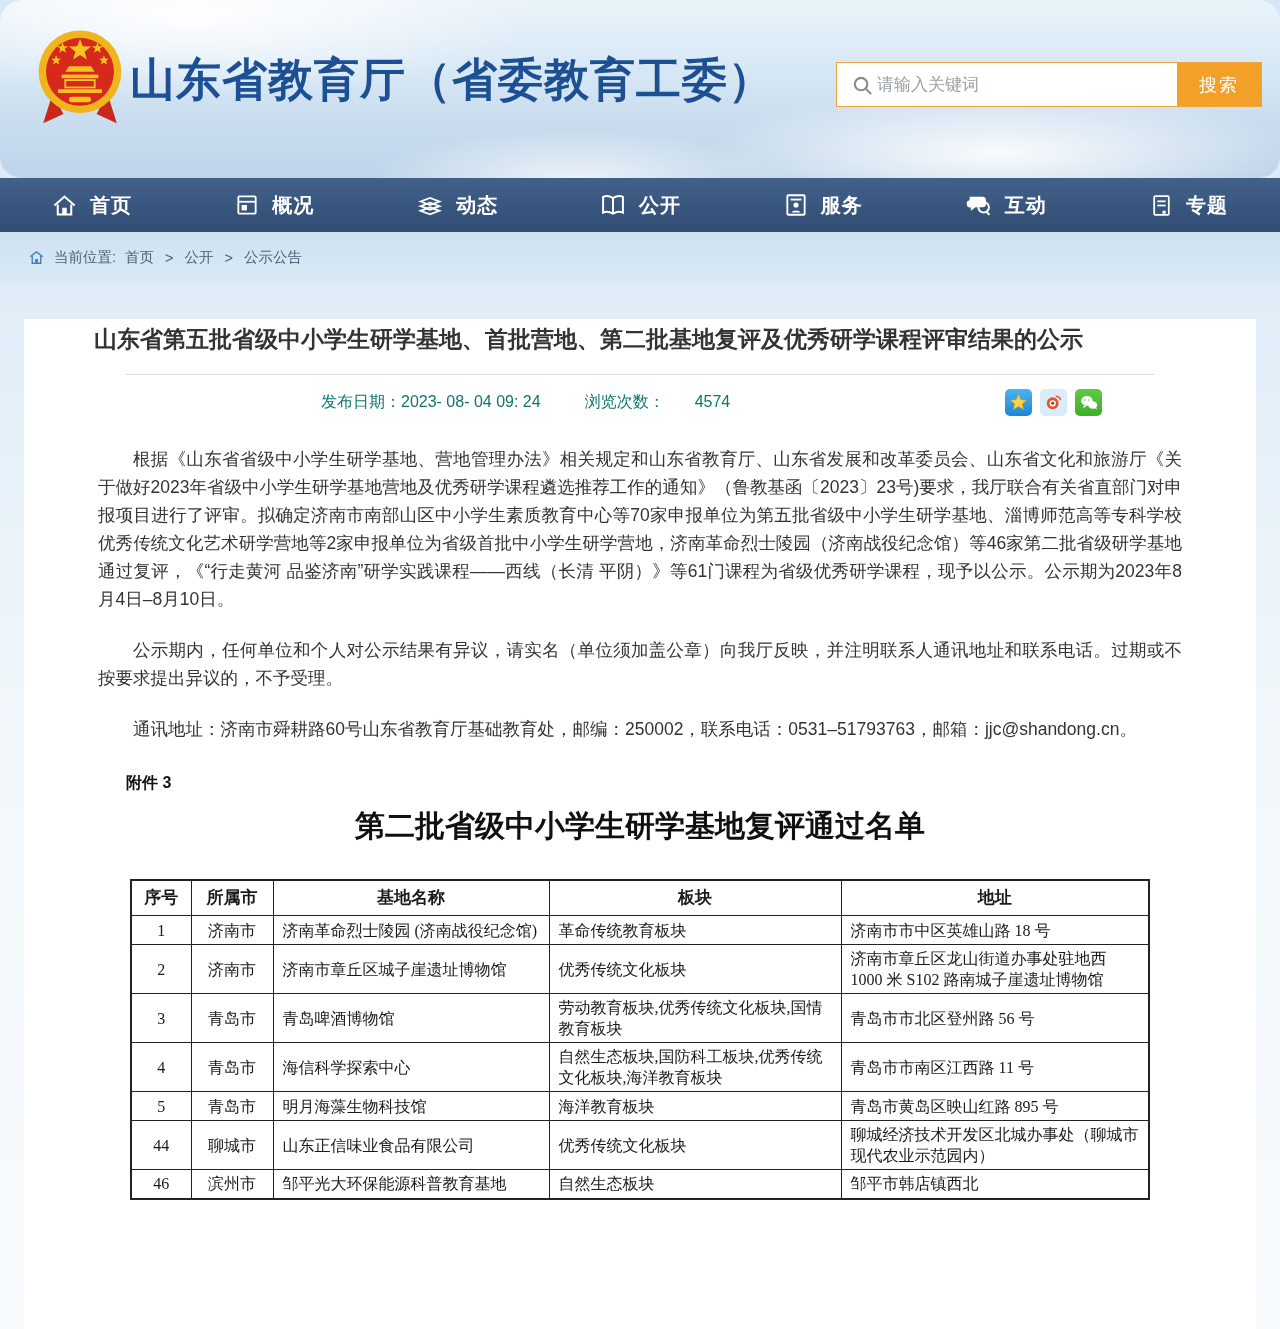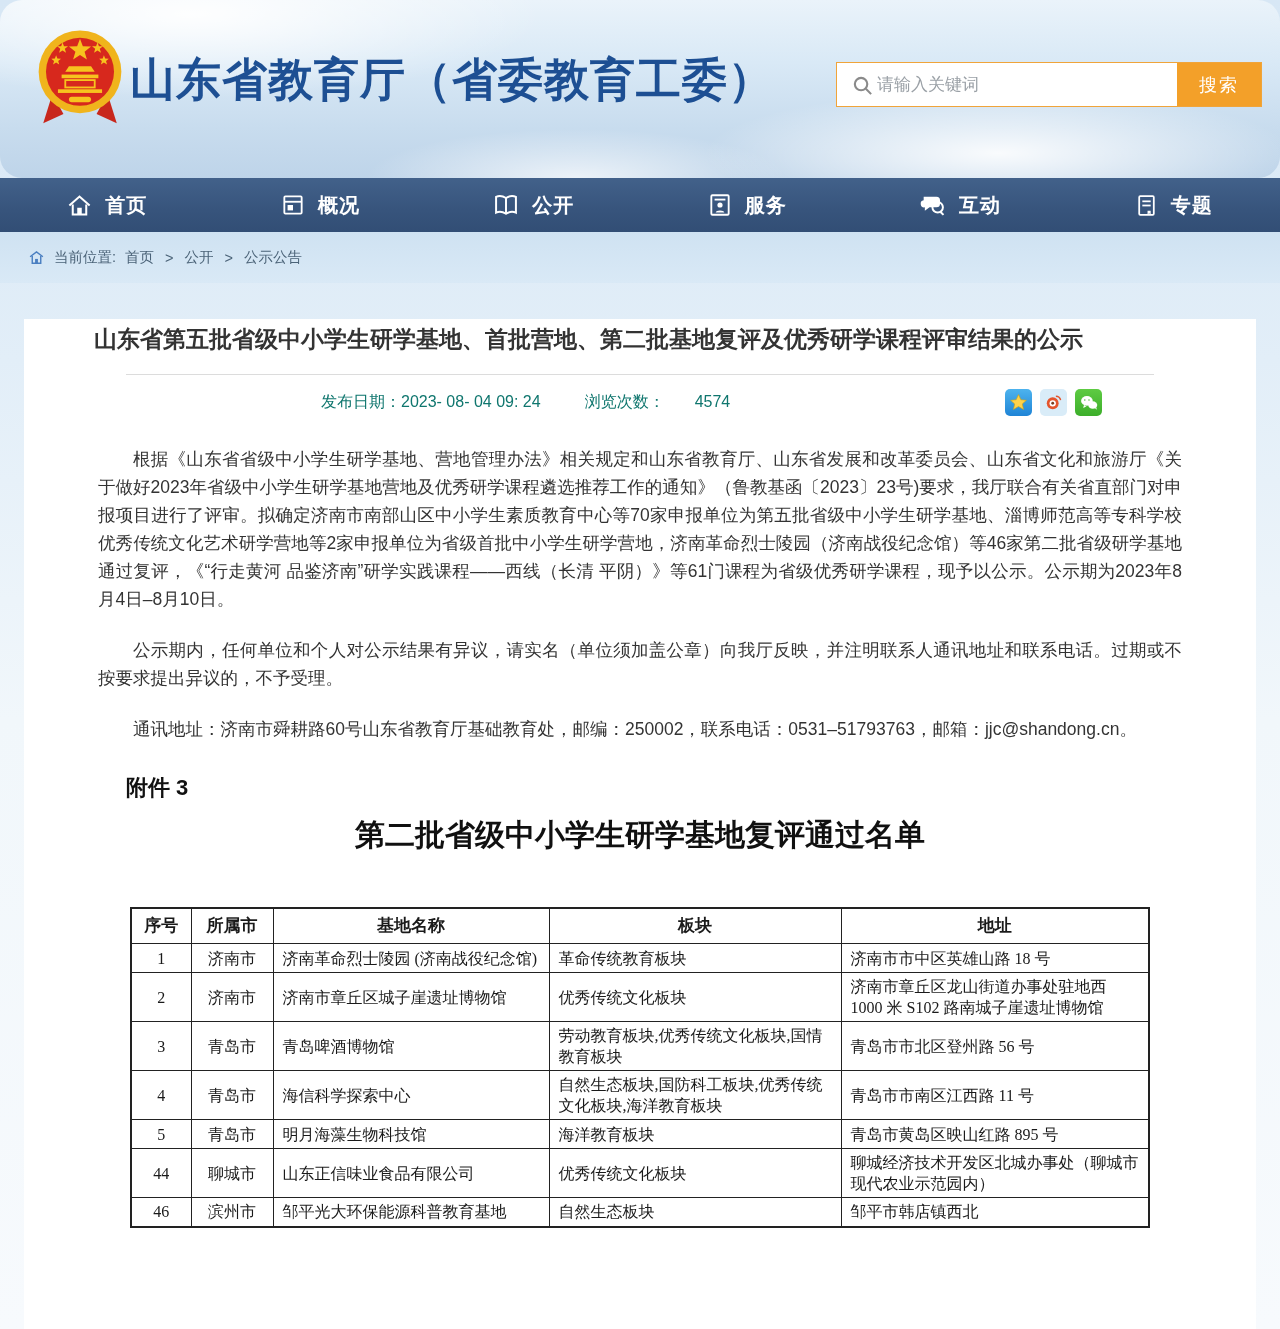--- a/index.html
+++ b/index.html
@@ -91,29 +91,29 @@
   .sicon-weibo  { background: #d9ecf8; }
   .sicon-wechat { background: linear-gradient(180deg,#5ecb43,#3cae2a); }
 
   .article-body {
     margin: 25px 74px 0; font-size: 17.5px; line-height: 28px;
     color: #333; text-align: justify;
   }
   .article-body p { text-indent: 2em; margin-bottom: 23px; }
   .article-body p:last-child { margin-bottom: 0; }
 
-  .attachment-label { margin: 30px 0 0 102px; font-size: 22px; font-weight: 600; color: #111; }
+  .attachment-label { margin: 30px 0 0 102px; font-size: 16px; font-weight: 600; color: #111; }
   .roster-title {
     margin-top: 12px; text-align: center; font-size: 30px; font-weight: bold;
     color: #101010; font-family: "Liberation Serif", "DejaVu Serif", serif;
   }
 
   
   .roster-table {
-    margin: 51px auto 0; width: 1018px; border-collapse: collapse; table-layout: fixed;
+    margin: 32px auto 0; width: 1018px; border-collapse: collapse; table-layout: fixed;
     font-family: "Liberation Serif", "DejaVu Serif", serif; font-size: 16px; color: #1a1a1a;
     border: 2px solid #222;
   }
   .roster-table th, .roster-table td { border: 1px solid #222; }
   .roster-table th { padding: 6px; line-height: 22px; font-size: 17px; font-weight: bold; text-align: center; }
   .roster-table td { padding: 3px 9px; height: 29px; line-height: 21px; }
   .roster-table td.center { text-align: center; }
   tr.highlighted-row { outline: 3px solid #c23b2c; outline-offset: 0px; }
 </style>
 </head>
@@ -163,20 +163,28 @@
     </svg>
     <span>首页</span>
   </a>
   <a class="nav-item">
     <svg width="26" height="26" viewBox="0 0 24 24" fill="none" stroke="#fff" stroke-width="1.7">
       <rect x="4" y="4" width="16" height="16" rx="1"></rect>
         <line x1="4" y1="9" x2="20" y2="9"></line>
         <rect x="7" y="12" width="5" height="5" fill="#fff" stroke="none"></rect>
     </svg>
     <span>概况</span>
+  </a>
+  <a class="nav-item">
+    <svg width="28" height="28" viewBox="0 0 24 24" fill="none" stroke="#fff" stroke-width="1.6">
+      <path d="M4 17 l8 3 8-3 -8-3 Z"></path>
+        <path d="M4 13 l8 3 8-3 -8-3 Z"></path>
+        <path d="M4 9 l8 3 8-3 -8-3 Z"></path>
+    </svg>
+    <span>动态</span>
   </a>
   <a class="nav-item">
     <svg width="28" height="28" viewBox="0 0 24 24" fill="none" stroke="#fff" stroke-width="1.7">
       <path d="M12 6 C9 4 5.5 4 3.5 5 V18.5 C5.5 17.5 9 17.5 12 19.5 C15 17.5 18.5 17.5 20.5 18.5 V5 C18.5 4 15 4 12 6 Z"></path>
         <line x1="12" y1="6" x2="12" y2="19.5"></line>
     </svg>
     <span>公开</span>
   </a>
   <a class="nav-item">
     <svg width="26" height="26" viewBox="0 0 24 24" fill="none" stroke="#fff" stroke-width="1.7">

